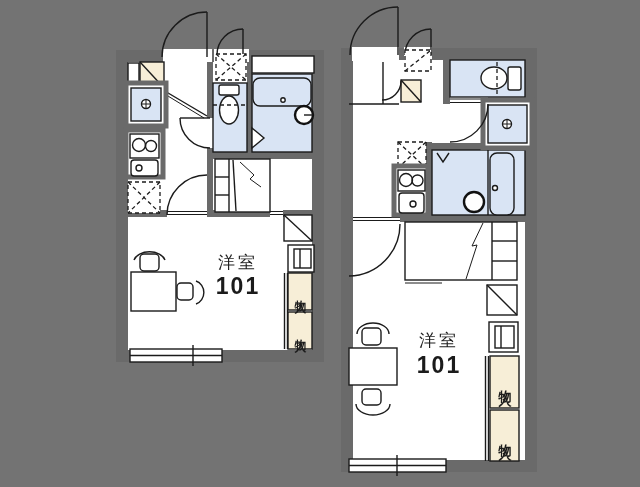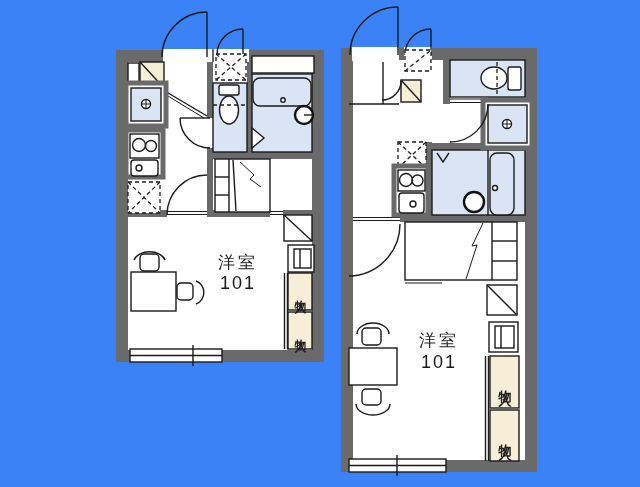--- a/index.html
+++ b/index.html
@@ -1,35 +1,35 @@
 <!DOCTYPE html>
 <html><head>
 <meta charset="utf-8">
 <style>
   html,body{margin:0;padding:0;background:#ffffff;}
   .canvas{
-    position:relative;width:640px;height:487px;background:#3b82f6;overflow:hidden;
+    position:relative;width:640px;height:487px;background:#737373;overflow:hidden;
     font-family:"Liberation Sans","DejaVu Sans",sans-serif;
   }
   .canvas svg{position:absolute;left:0;top:0;}
   
   .wall{fill:#6a6a6a;}
   .ln{fill:none;stroke:#1b1b1b;stroke-width:1.4;}
   .thin{fill:none;stroke:#1b1b1b;stroke-width:1;}
   .lnf{fill:#ffffff;stroke:#1b1b1b;stroke-width:1.4;}
   .bluef{fill:#d9e4f4;stroke:#1b1b1b;stroke-width:1.4;}
   .cream{fill:#f7eed7;stroke:#1b1b1b;stroke-width:1.4;}
   .thick{fill:#ffffff;stroke:#6a6a6a;stroke-width:5;}
   .dash{fill:#ffffff;stroke:#1b1b1b;stroke-width:1.3;stroke-dasharray:4 3;}
   .dashl{fill:none;stroke:#1b1b1b;stroke-width:1.3;stroke-dasharray:4 3;}
   .bold{fill:#ffffff;stroke:#111111;stroke-width:2.4;}
   
   .lbl{position:absolute;color:#1b1b1b;text-align:center;line-height:1.05;}
   .room-name{font-size:17px;font-weight:500;letter-spacing:3px;}
-  .room-num{font-size:18px;font-weight:400;letter-spacing:2px;}
+  .room-num{font-size:23px;font-weight:700;letter-spacing:2px;}
   .vlabel{
     display:flex;align-items:center;justify-content:center;
     writing-mode:vertical-rl;text-orientation:upright;
     font-weight:600;color:#1b1b1b;
   }
   .vl-s{font-size:11.5px;letter-spacing:1px;}
   .vl-m{font-size:13px;letter-spacing:2px;}
 </style>
 </head>
 <body>

